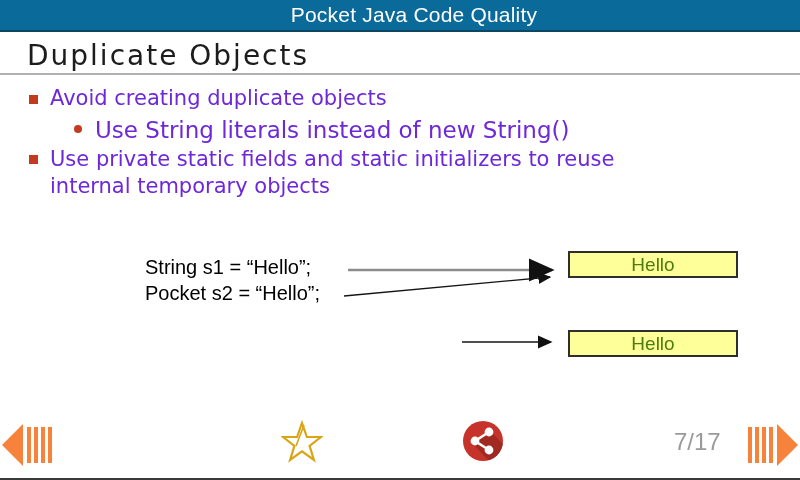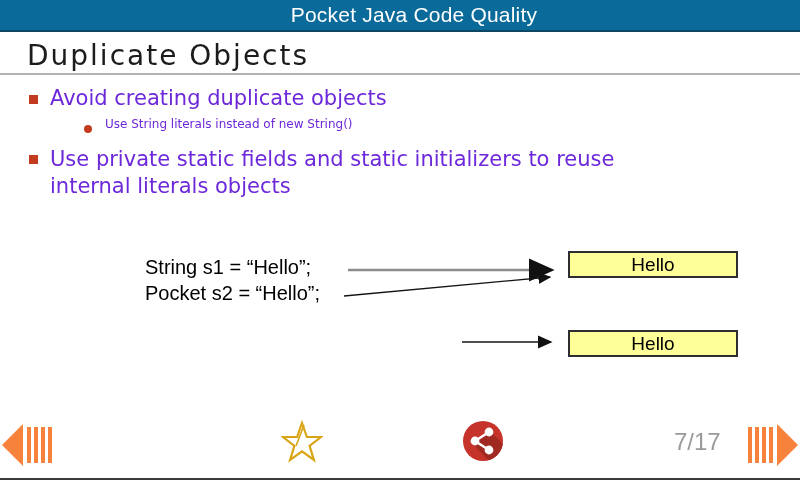--- a/index.html
+++ b/index.html
@@ -24,37 +24,37 @@
   .slide-title {
     position:absolute; top:7px; left:27px;
     font-family:"DejaVu Sans", sans-serif; font-weight:400;
     font-size:28px; color:#1c1c1c; letter-spacing:2px;text-align:right;
   }
   .title-rule { position:absolute; top:41px; left:0; width:800px; height:2px; background:#b2b2b2; }
 
   .bullet-row { position:absolute; display:flex; align-items:flex-start;
     font-family:"DejaVu Sans", sans-serif; color:#6d28d9; }
   .row1 { top:54px; left:29px; font-size:21px; }
-  .row2 { top:85px; left:84px; font-size:12px; }
+  .row2 { top:85px; left:74px; font-size:23px; }
   .row3 { top:114px; left:29px; font-size:21px; line-height:27px; }
   .sq-bullet { width:9px; height:9px; background:#c23b1f; margin-top:9px; margin-right:12px; flex:none; }
   .dot-bullet { width:8px; height:8px; border-radius:50%; background:#c23b1f; margin-top:8px; margin-right:13px; flex:none; }
   .b2line { display:block; }
 
   
   .code-line {
     position:absolute; left:145px; font-family:"Liberation Sans", sans-serif;
     font-size:20px; color:#000000; white-space:pre;
   }
   .c1 { top:224px; } .c2 { top:250px; } .c3 { top:297px; }
   .hello-box {
     position:absolute; left:568px; width:170px; height:27px;
     background:#ffff99; border:2px solid #2e2e2e;
     display:flex; align-items:center; justify-content:center;
-    font-family:"Liberation Sans", sans-serif; font-size:19px; color:#000000;
+    font-family:"Liberation Sans", sans-serif; font-size:19px; color:#4d7c0f;
   }
   .box1 { top:219px; } .box2 { top:298px; }
   .arrows-svg { position:absolute; top:0; left:0; width:800px; height:396px; pointer-events:none; }
 
   
   .footer { position:absolute; top:416px; left:0; width:800px; height:50px; background:#ffffff; }
   .nav-prev { position:absolute; left:2px; top:8px; cursor:pointer; }
   .nav-next { position:absolute; left:746px; top:8px; cursor:pointer; }
   .fav { position:absolute; left:281px; top:4px; cursor:pointer; }
   .share { position:absolute; left:462px; top:4px; cursor:pointer; }
@@ -83,21 +83,21 @@
 
     <div class="bullet-row row2">
       <span class="dot-bullet"></span>
       <span>Use String literals instead of new String()</span>
     </div>
 
     <div class="bullet-row row3">
       <span class="sq-bullet"></span>
       <span>
         <span class="b2line">Use private static fields and static initializers to reuse</span>
-        <span class="b2line">internal literals objects</span>
+        <span class="b2line">internal temporary objects</span>
       </span>
     </div>
 
     <div class="code-line c1">String s1 = “Hello”;</div>
     <div class="code-line c2">Pocket s2 = “Hello”;</div>
 
     <svg class="arrows-svg" viewBox="0 0 800 396">
       <defs>
         <marker id="ah" orient="auto" markerWidth="11" markerHeight="9" refX="9" refY="4.5">
           <path d="M0,0 L10,4.5 L0,9 Z" fill="#111111"></path>

